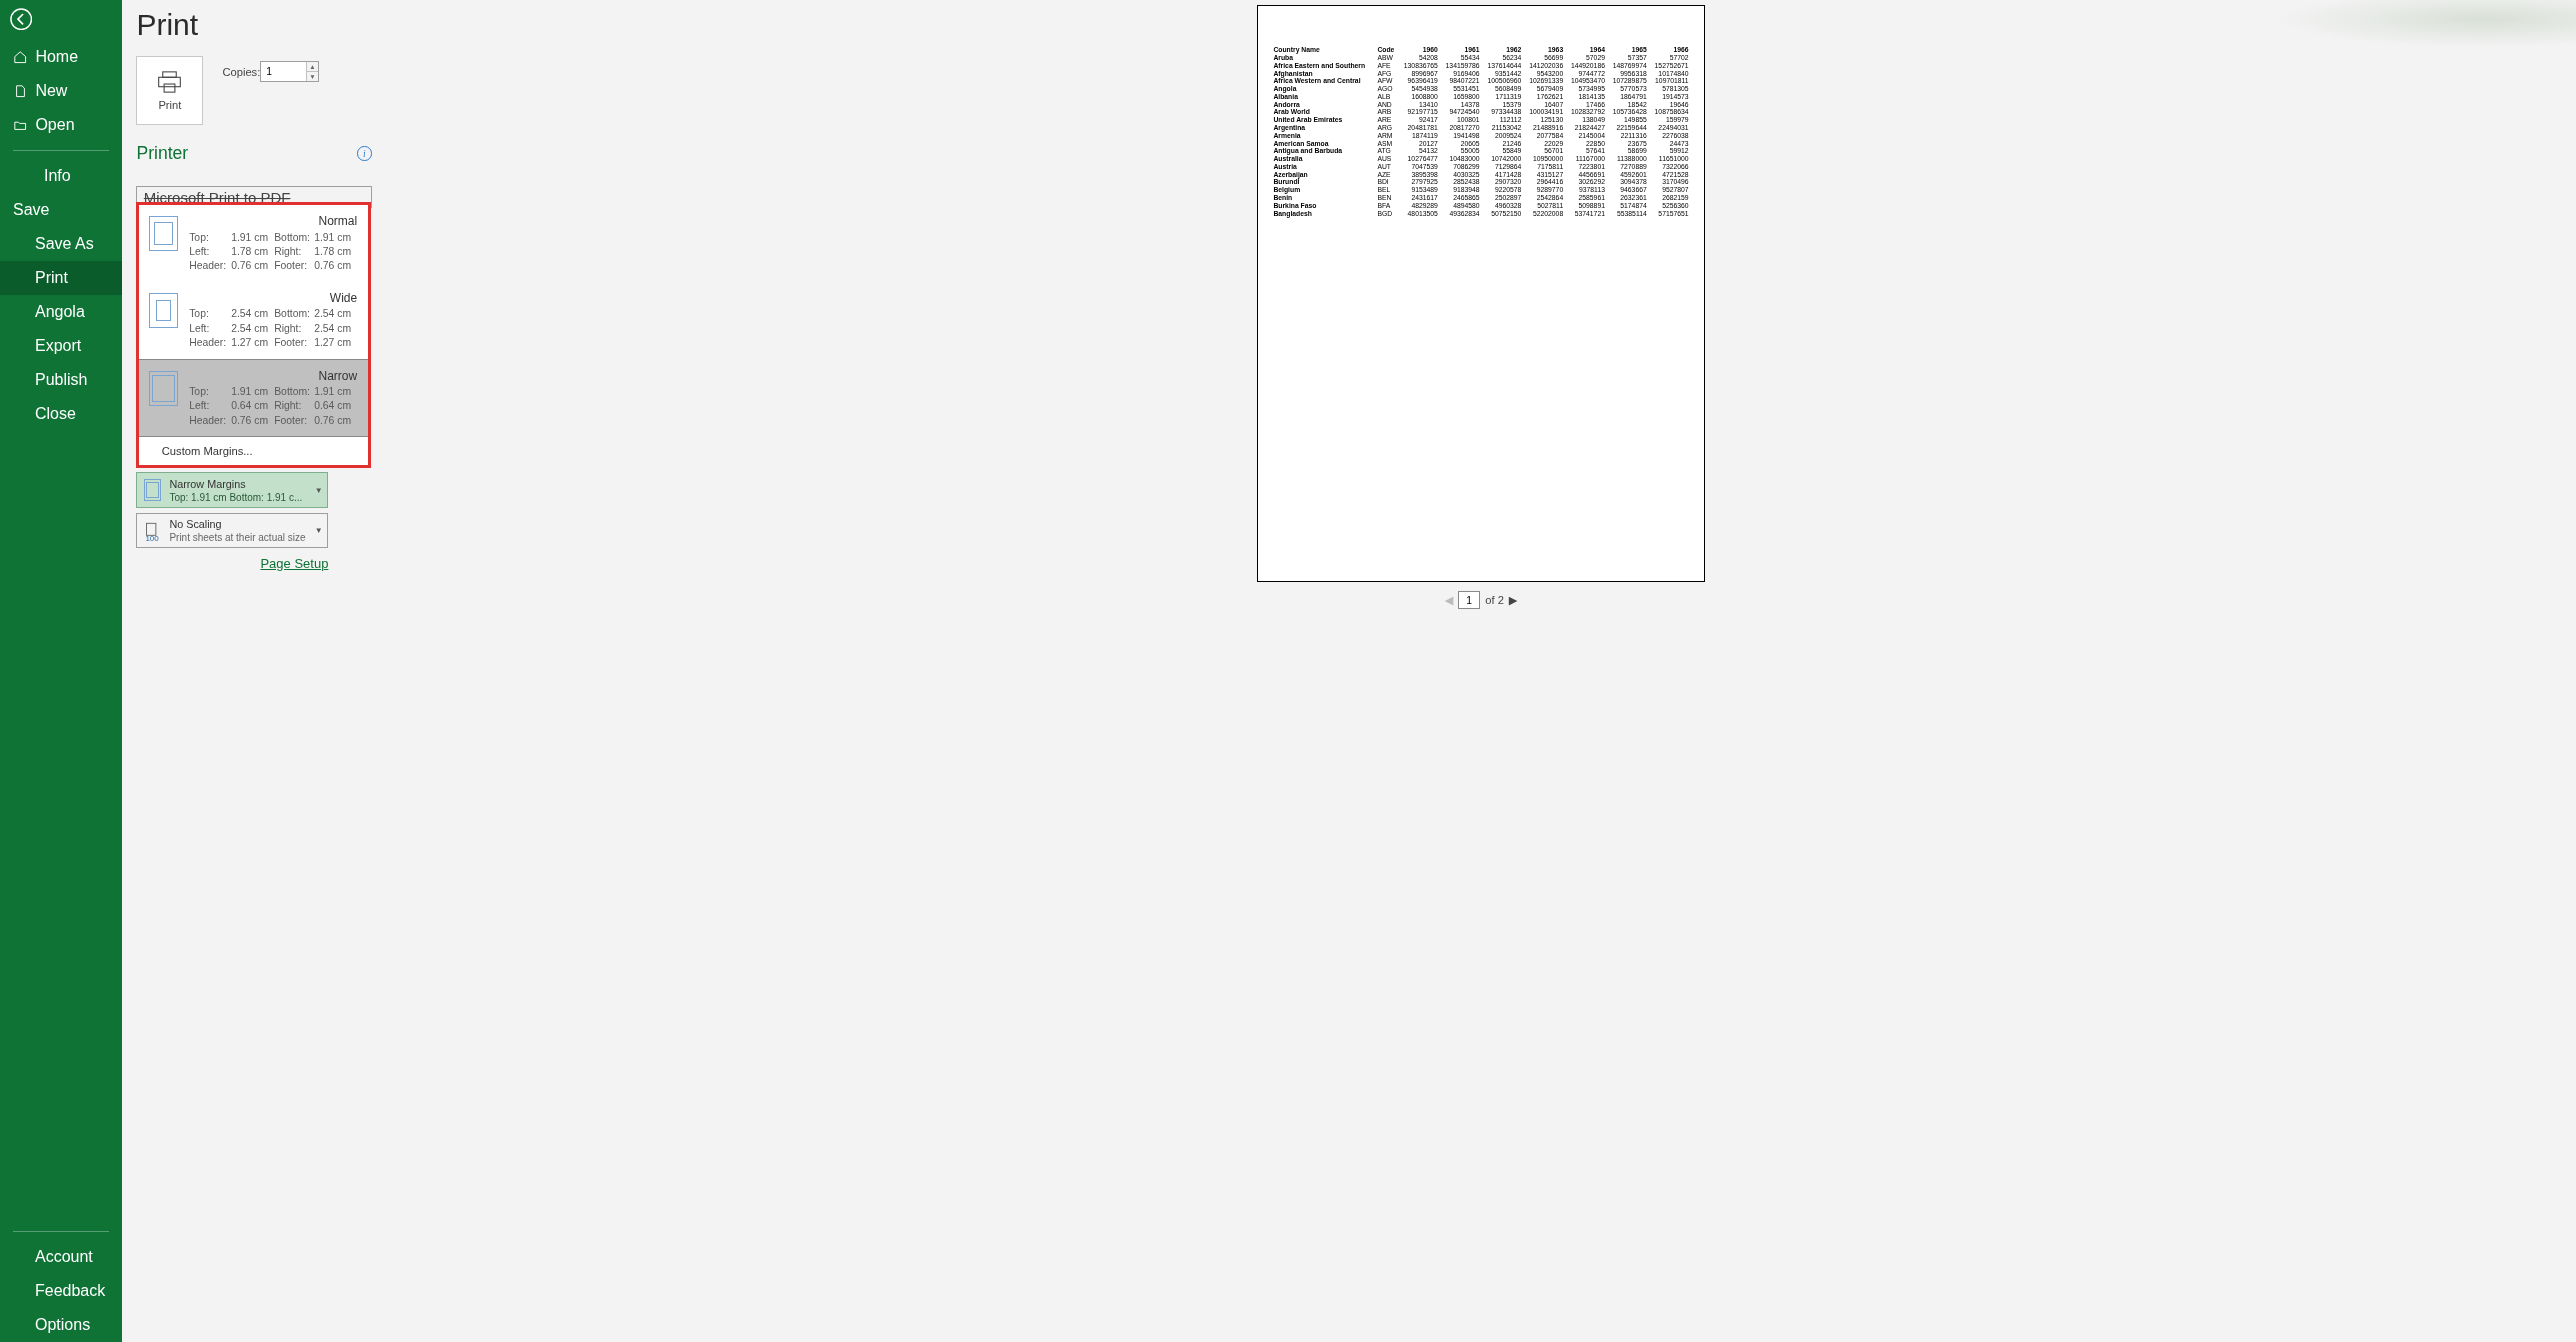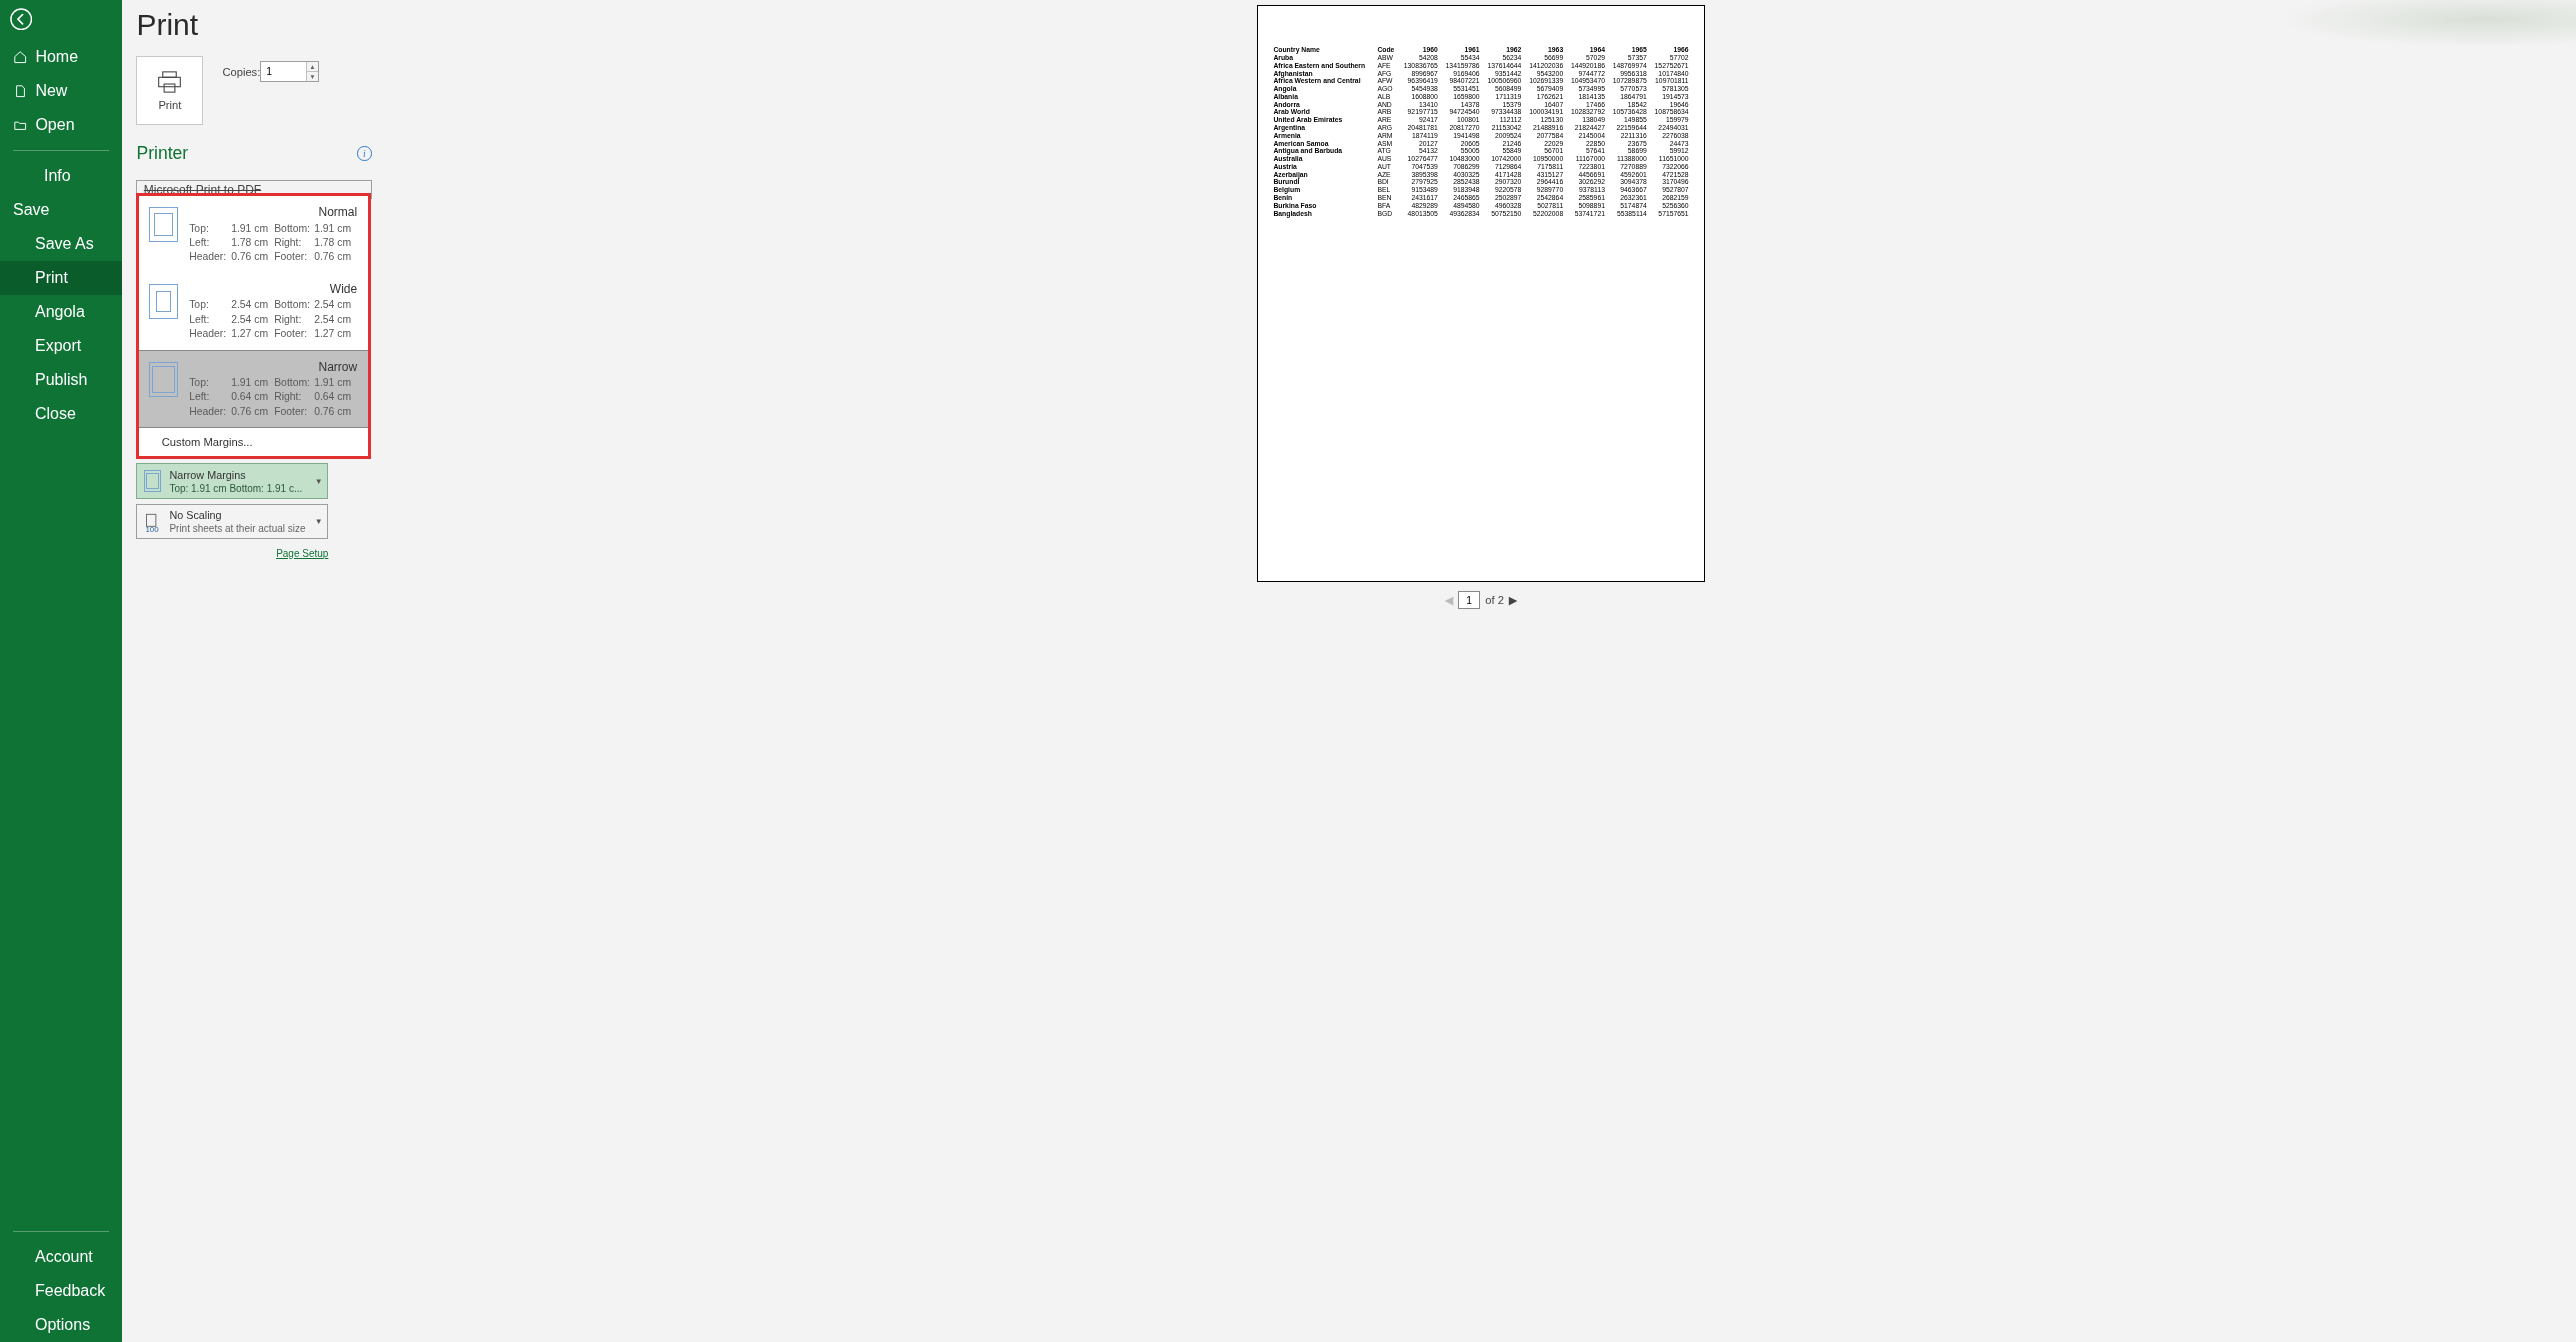--- a/index.html
+++ b/index.html
@@ -32,21 +32,21 @@
   .copies-label { color: #444; }
   .spinner { display: flex; border: 0.8px solid #9e9e9e; height: 21px; }
   .spinner input { width: 45px; border: none; padding: 1.6px 4.8px; font-size: 10.4px; outline: none; }
   .spinner .arrows { width: 11.2px; display: flex; flex-direction: column; border-left: 0.8px solid #c0c0c0; }
   .spinner .arrows div { flex: 1; display: flex; align-items: center; justify-content: center; font-size: 6.4px; color: #666; cursor: pointer; }
   .spinner .arrows div:first-child { border-bottom: 0.8px solid #c0c0c0; }
 
   .section-label { font-size: 17.6px; color: #0e7335; font-weight: 400; margin-top: 17.6px; display: flex; align-items: center; justify-content: space-between; }
   .info-icon { width: 14.4px; height: 14.4px; border: 1.2px solid #2b7cd3; border-radius: 50%; color: #2b7cd3; display: inline-flex; align-items: center; justify-content: center; font-size: 9.6px; font-style: italic; font-family: serif; cursor: pointer; }
 
-  .printer-box { border: 0.8px solid #9e9e9e; margin-top: 16px; padding: 1.6px 6.4px; font-size: 12px; color: #444; text-decoration: line-through; position: relative; z-index: 0; }
+  .printer-box { border: 0.8px solid #9e9e9e; margin-top: 22px; padding: 1.6px 6.4px; font-size: 15px; color: #444; text-decoration: line-through; position: relative; z-index: 0; }
 
   
   .margin-popup { position: relative; border: 3.2px solid #e03030; background: #fff; margin-top: -6.4px; z-index: 10; width: 235px; }
   .margin-opt { display: flex; padding: 8px 9.6px; gap: 11.2px; border-bottom: 0.8px solid transparent; cursor: pointer; }
   .margin-opt.selected { background: #c0c0c0; border-top:0.8px solid #888; border-bottom:0.8px solid #888; }
   .margin-icon { width: 29px; height: 35px; border: 1.2px solid #7aa5d2; position: relative; flex-shrink: 0; margin-top: 3.2px; }
   .margin-icon::before { content:""; position:absolute; border:0.8px solid #7aa5d2; }
   .margin-icon.normal::before { top:4.8px; bottom:4.8px; left:4px; right:4px; }
   .margin-icon.wide::before { top:6.4px; bottom:6.4px; left:6.4px; right:6.4px; }
   .margin-icon.narrow::before { top:3.2px; bottom:3.2px; left:2.4px; right:2.4px; }
@@ -60,21 +60,21 @@
   .setting-pill.green { background:#c3e0ca; border-color:#7fae8c; }
   .setting-pill .pill-icon { width:17.6px; height:22.4px; border:1.2px solid #7aa5d2; position:relative; flex-shrink:0; }
   .setting-pill .pill-icon.narrow::before { content:""; position:absolute; top:2.4px; bottom:2.4px; left:1.6px; right:1.6px; border:0.8px solid #7aa5d2; }
   .setting-pill .pill-icon.scale { border:none; display:flex; flex-direction:column; align-items:flex-start; justify-content:center; }
   .setting-pill .pill-icon.scale svg{width:14.4px;height:16px;}
   .setting-pill .pill-main { display:flex; flex-direction:column; line-height:1.3; flex:1;}
   .setting-pill .chev { position:absolute; right:4.8px; top:50%; transform:translateY(-50%); font-size:8px; color:#555;}
   .scale-num { font-size:8px; color:#2a65a5; position:absolute; bottom:-1.6px; left:1.6px;}
 
   .page-setup-link { text-align:right; margin-top:8px; }
-  .page-setup-link a { color:#0e7335; text-decoration:underline; font-size:10px; cursor:pointer;}
+  .page-setup-link a { color:#0e7335; text-decoration:underline; font-size:13px; cursor:pointer;}
 
   
   .preview-col { flex:1; display:flex; flex-direction:column; align-items:center; padding-top:4.8px; overflow:hidden;}
   .preview-page { background:#fff; border:1.2px solid #000; width:448px; height:577px; padding:40px 13px 13px 13px; font-size:6.8px; color:#000; overflow:hidden;}
   .preview-page table { border-collapse:collapse; width:100%; font-size:6.8px; }
   .preview-page th, .preview-page td { padding:0.4px 2.4px; text-align:right; white-space:nowrap; }
   .preview-page th { font-weight:700; }
   .preview-page th:first-child, .preview-page td:first-child { text-align:left; font-weight:700; width:104px;}
   .preview-page th:nth-child(2), .preview-page td:nth-child(2) { text-align:left; }
 

